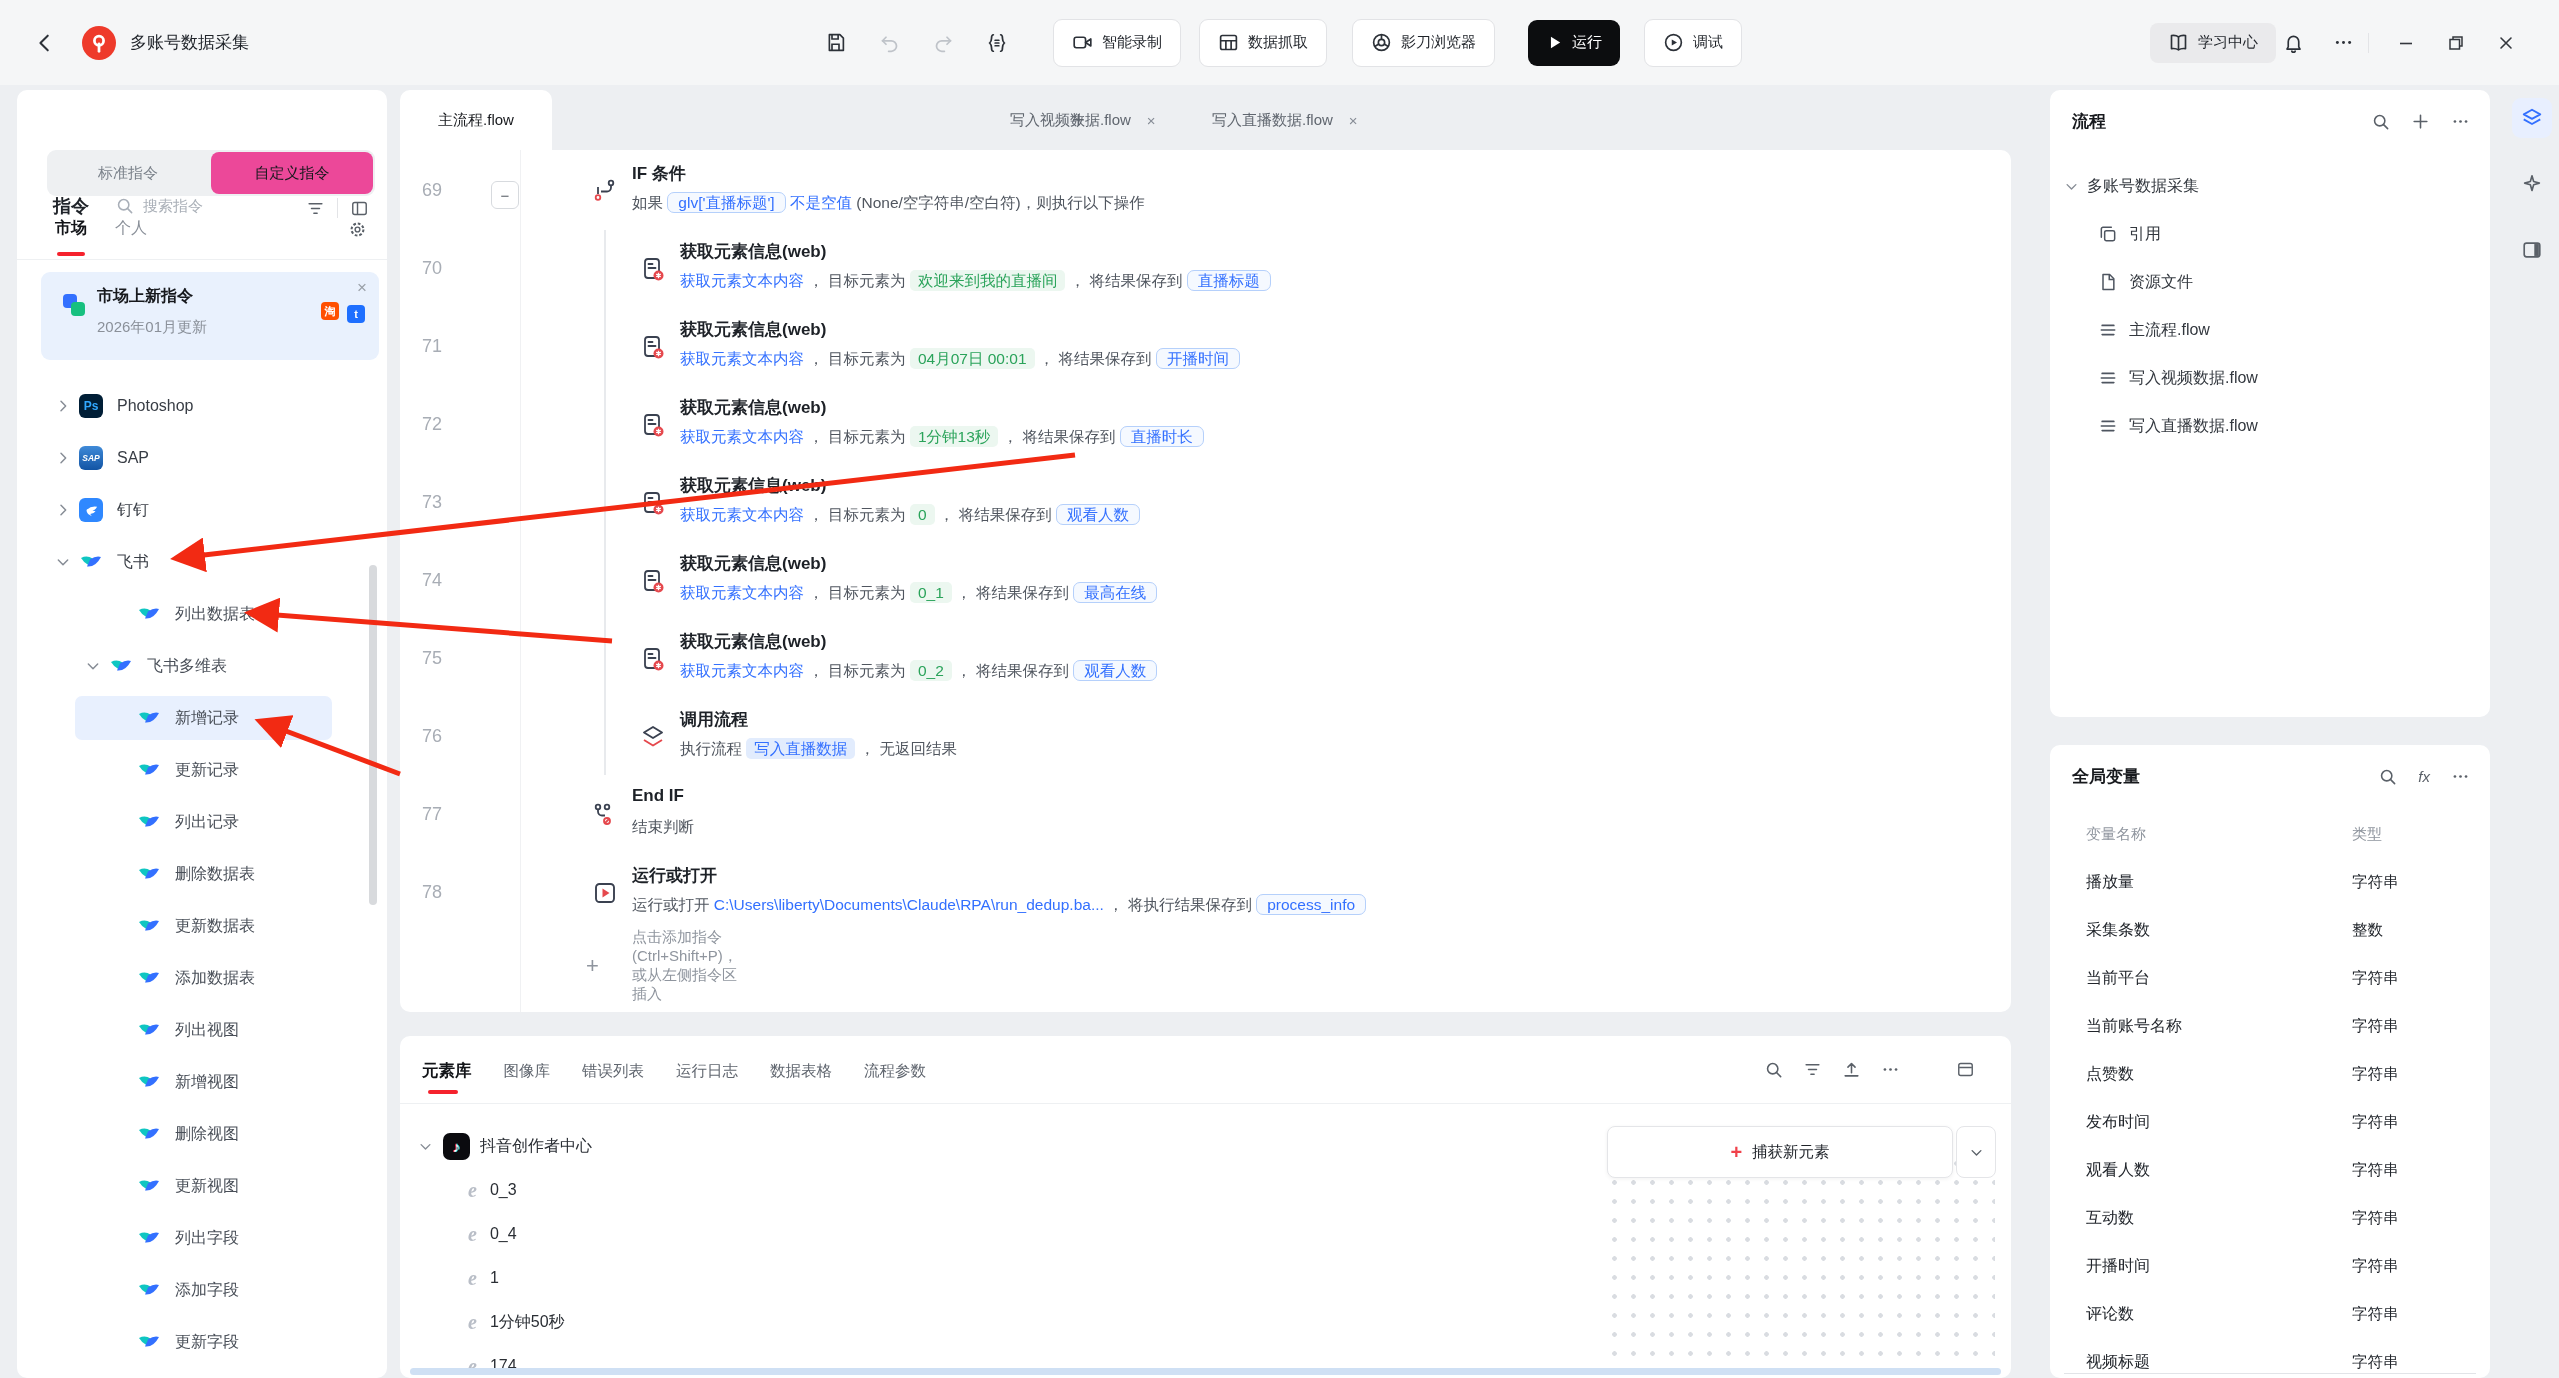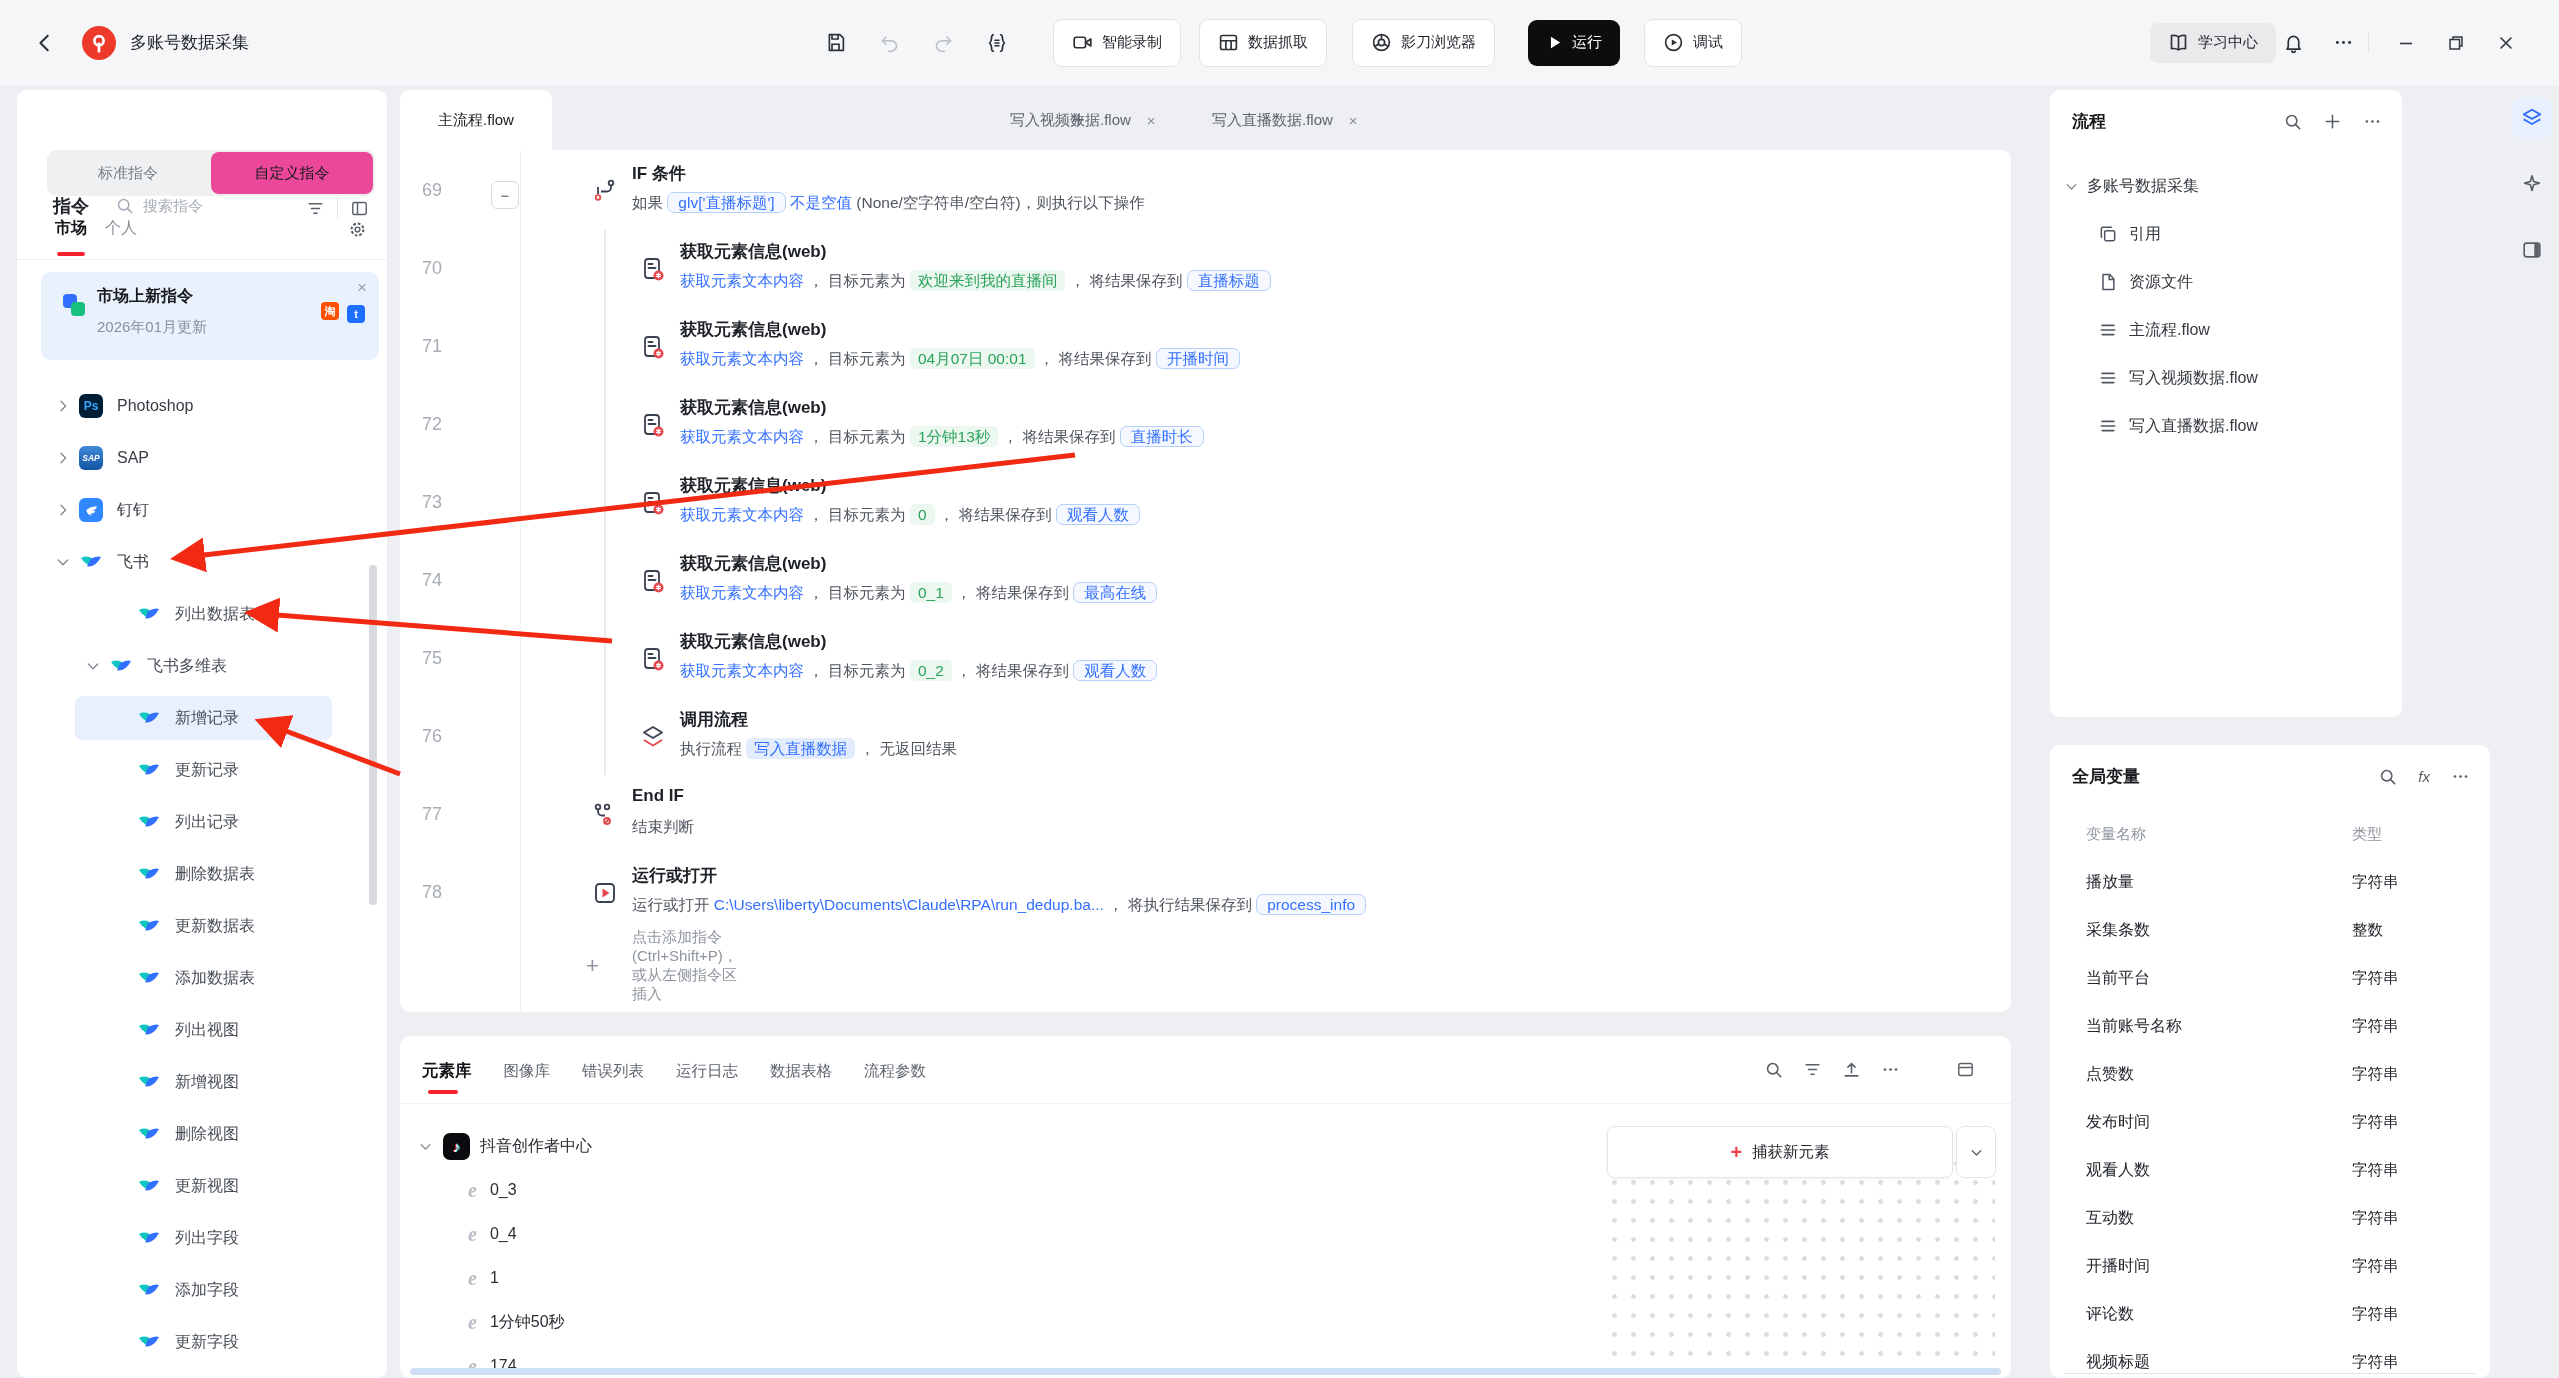--- a/index.html
+++ b/index.html
@@ -30,21 +30,21 @@
   .sb-search .ic{width:19px;height:19px;}
   .sb-search input{border:none;outline:none;background:transparent;font-size:15px;width:130px;color:#1f2329;
                    font-family:inherit;}
   .sb-search input::placeholder{color:#aab0b8;}
   .sb-hicons{position:absolute;right:18px;top:108px;display:flex;align-items:center;gap:12px;color:#5a6068;}
   .sb-hicons .ic{width:19px;height:19px;}
   .vdiv{width:1px;height:20px;background:#e3e4e7;}
   #segmented{position:absolute;left:30px;top:60px;width:328px;height:46px;background:#eef0f2;border-radius:9px;display:flex;}
   .segment{flex:1;display:flex;align-items:center;justify-content:center;font-size:15px;color:#7a818a;}
   .segment.active{background:#ec4899;border-radius:8px;margin:2px;color:#16191d;}
-  #sb-tabs{position:absolute;left:38px;top:128px;display:flex;gap:18px;align-items:center;}
+  #sb-tabs{position:absolute;left:38px;top:128px;display:flex;gap:28px;align-items:center;}
   .sb-tab{font-size:16px;color:#8a9099;padding-bottom:8px;position:relative;}
   .sb-tab.active{color:#121418;font-weight:bold;}
   .sb-tab.active:after{content:"";position:absolute;left:2px;right:2px;bottom:-9px;height:4px;border-radius:2px;background:#f5222d;}
   #sb-gear{position:absolute;right:20px;top:130px;width:19px;height:19px;color:#5a6068;}
   #sb-divider{position:absolute;left:0;right:0;top:169px;height:1px;background:#eef0f2;}
   #promo{position:absolute;left:24px;top:182px;width:338px;height:88px;background:#e9f1fd;border-radius:9px;}
   #promo-icon{position:absolute;left:22px;top:22px;width:22px;height:22px;}
   .sq1{position:absolute;left:0;top:0;width:14px;height:14px;border-radius:4px;background:#3370ff;}
   .sq2{position:absolute;left:8px;top:8px;width:14px;height:14px;border-radius:4px;background:#17c07f;}
   #promo-title{position:absolute;left:56px;top:14px;font-size:16px;font-weight:bold;color:#17191d;}
@@ -114,21 +114,21 @@
         background-image:radial-gradient(#d9dce1 2px,transparent 2.6px);background-size:19px 19px;}
   #capture-btn{position:absolute;left:1207px;top:90px;width:344px;height:50px;background:#fff;border:1px solid #e4e5e8;
                border-radius:8px;box-shadow:0 1px 4px rgba(0,0,0,.06);display:flex;align-items:center;justify-content:center;
                gap:10px;font-size:15.5px;color:#1f2329;}
   #capture-btn .plus{color:#f0414a;font-size:20px;font-weight:bold;}
   #capture-dd{position:absolute;left:1556px;top:90px;width:38px;height:50px;background:#fff;border:1px solid #e4e5e8;
               border-radius:8px;display:flex;align-items:center;justify-content:center;color:#5a6068;}
   #capture-dd .ic{width:15px;height:15px;}
   #el-hscroll{position:absolute;left:10px;right:10px;bottom:3px;height:7px;border-radius:4px;background:#cfe0f4;}
   
-  #flowpanel{left:2050px;top:90px;width:352px;height:627px;overflow:hidden;}
+  #flowpanel{left:2050px;top:90px;width:440px;height:627px;overflow:hidden;}
   .rp-head{position:absolute;left:22px;top:20px;font-size:17px;font-weight:bold;color:#17191d;}
   .rp-icons{position:absolute;right:20px;top:22px;display:flex;gap:21px;align-items:center;color:#5a6068;}
   .rp-icons .ic{width:19px;height:19px;}
   .fx{font-size:15px;font-style:italic;color:#5a6068;}
   .fp-row{position:absolute;left:0;width:440px;height:48px;display:flex;align-items:center;}
   .fp-row .chev{width:15px;height:15px;color:#868c95;margin-left:14px;margin-right:8px;}
   .fp-row .fic{width:20px;height:20px;margin-right:11px;color:#4e5560;}
   .fp-row .lbl{font-size:16px;color:#33383f;}
   
   #varpanel{left:2050px;top:745px;width:440px;height:633px;overflow:hidden;}

